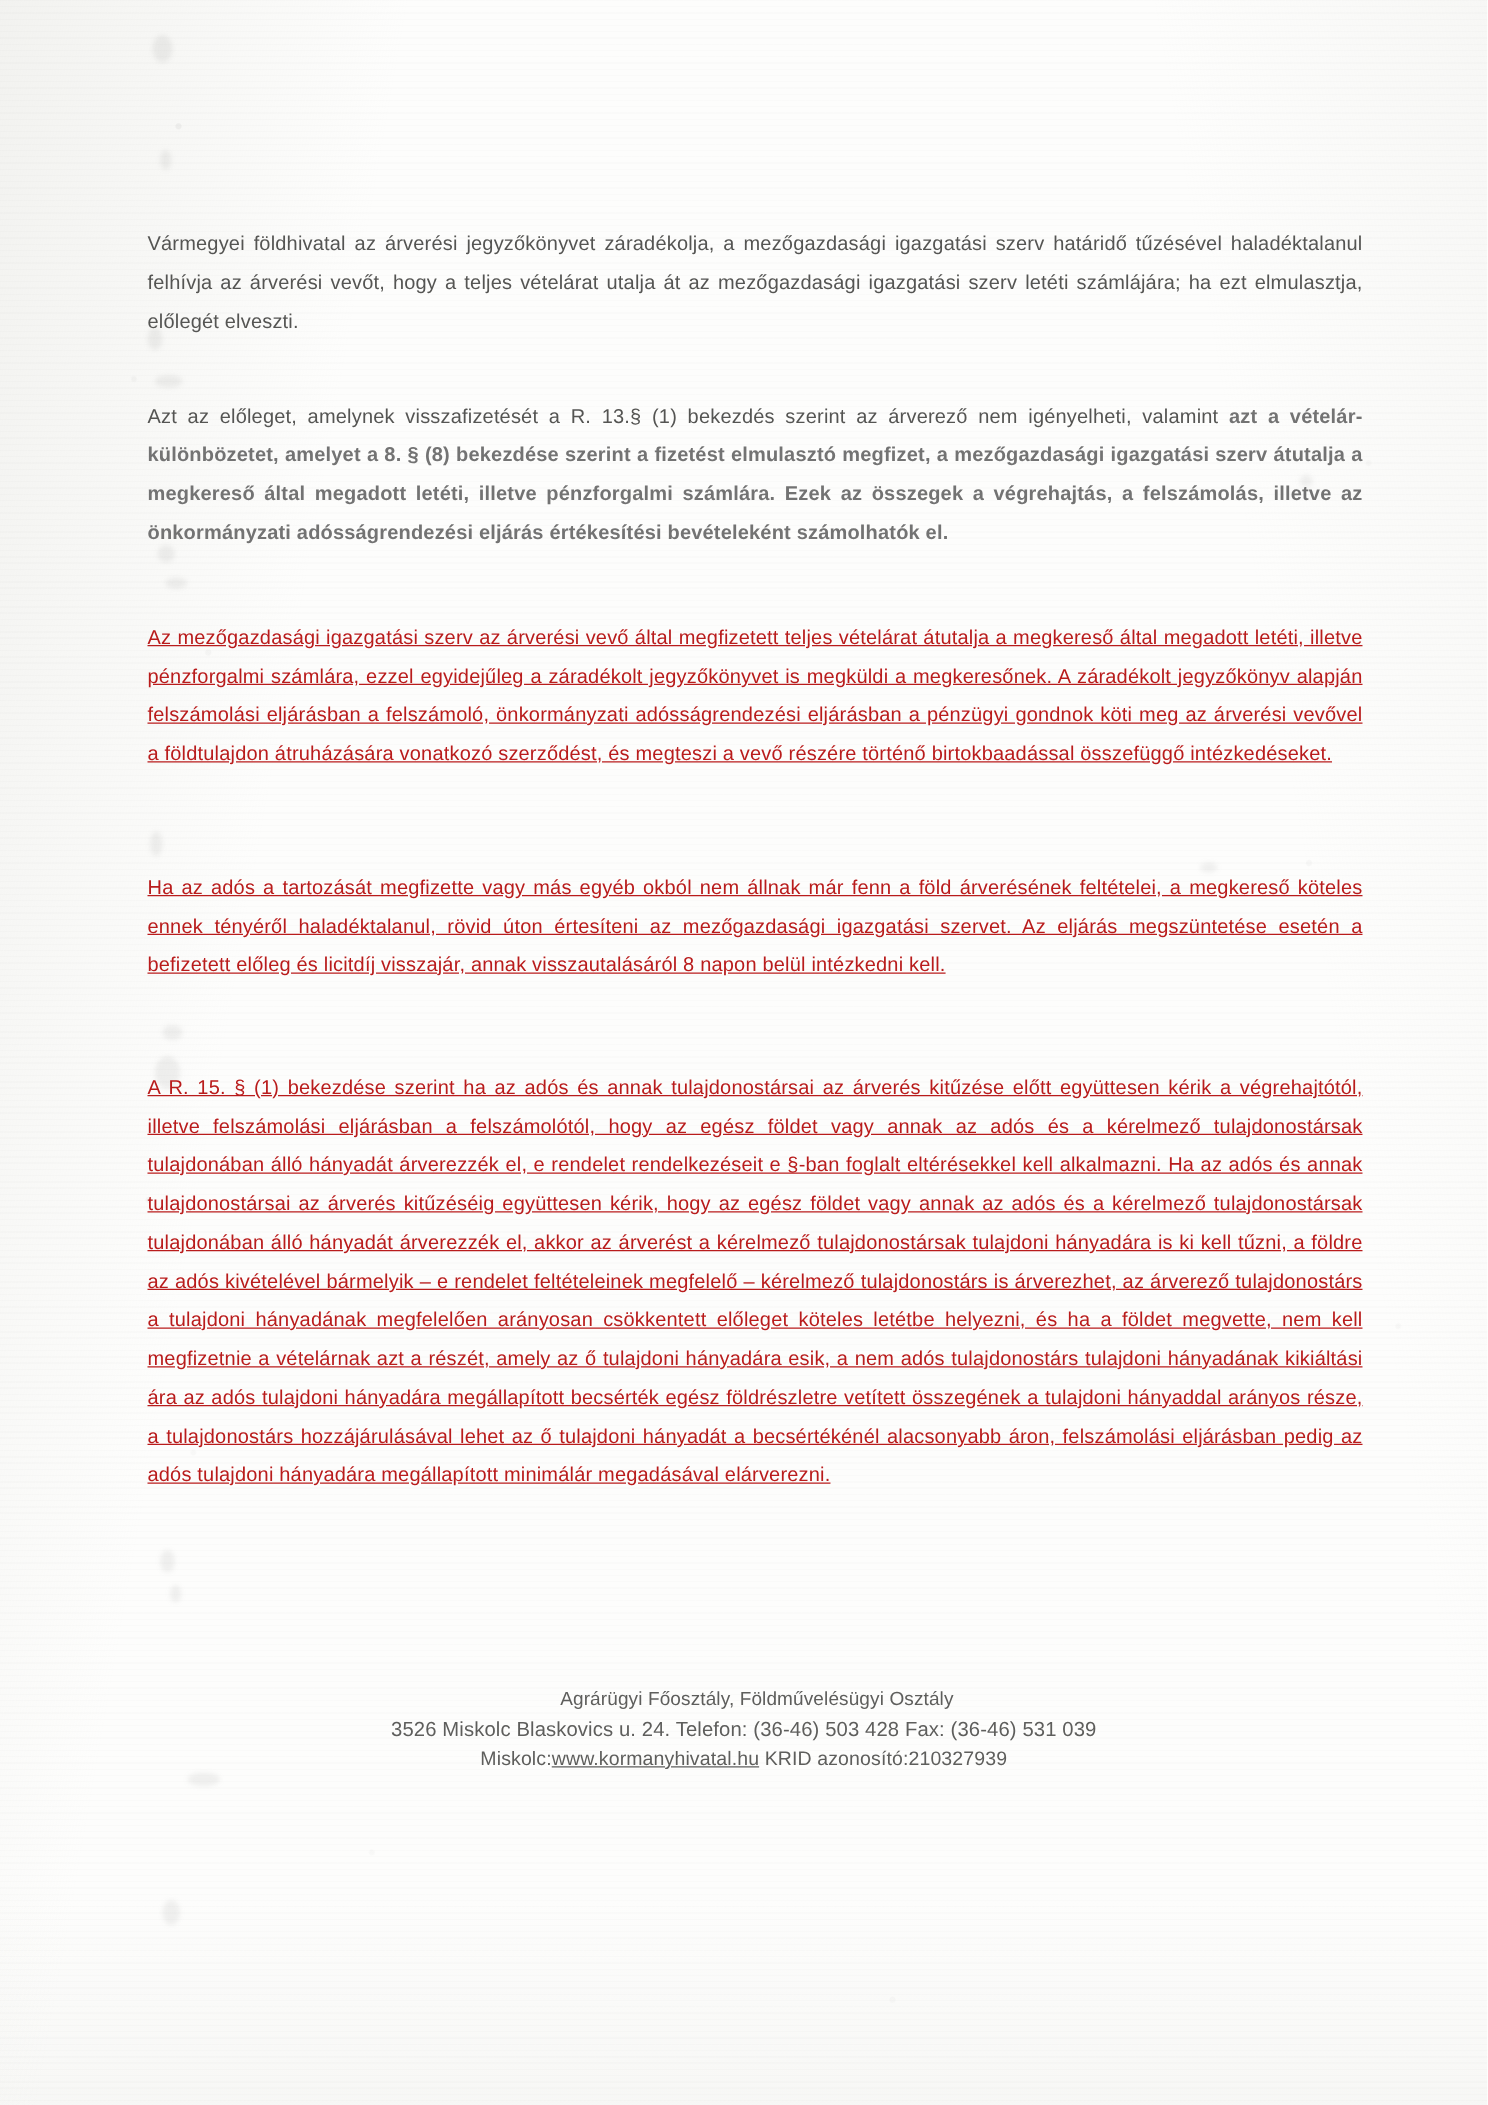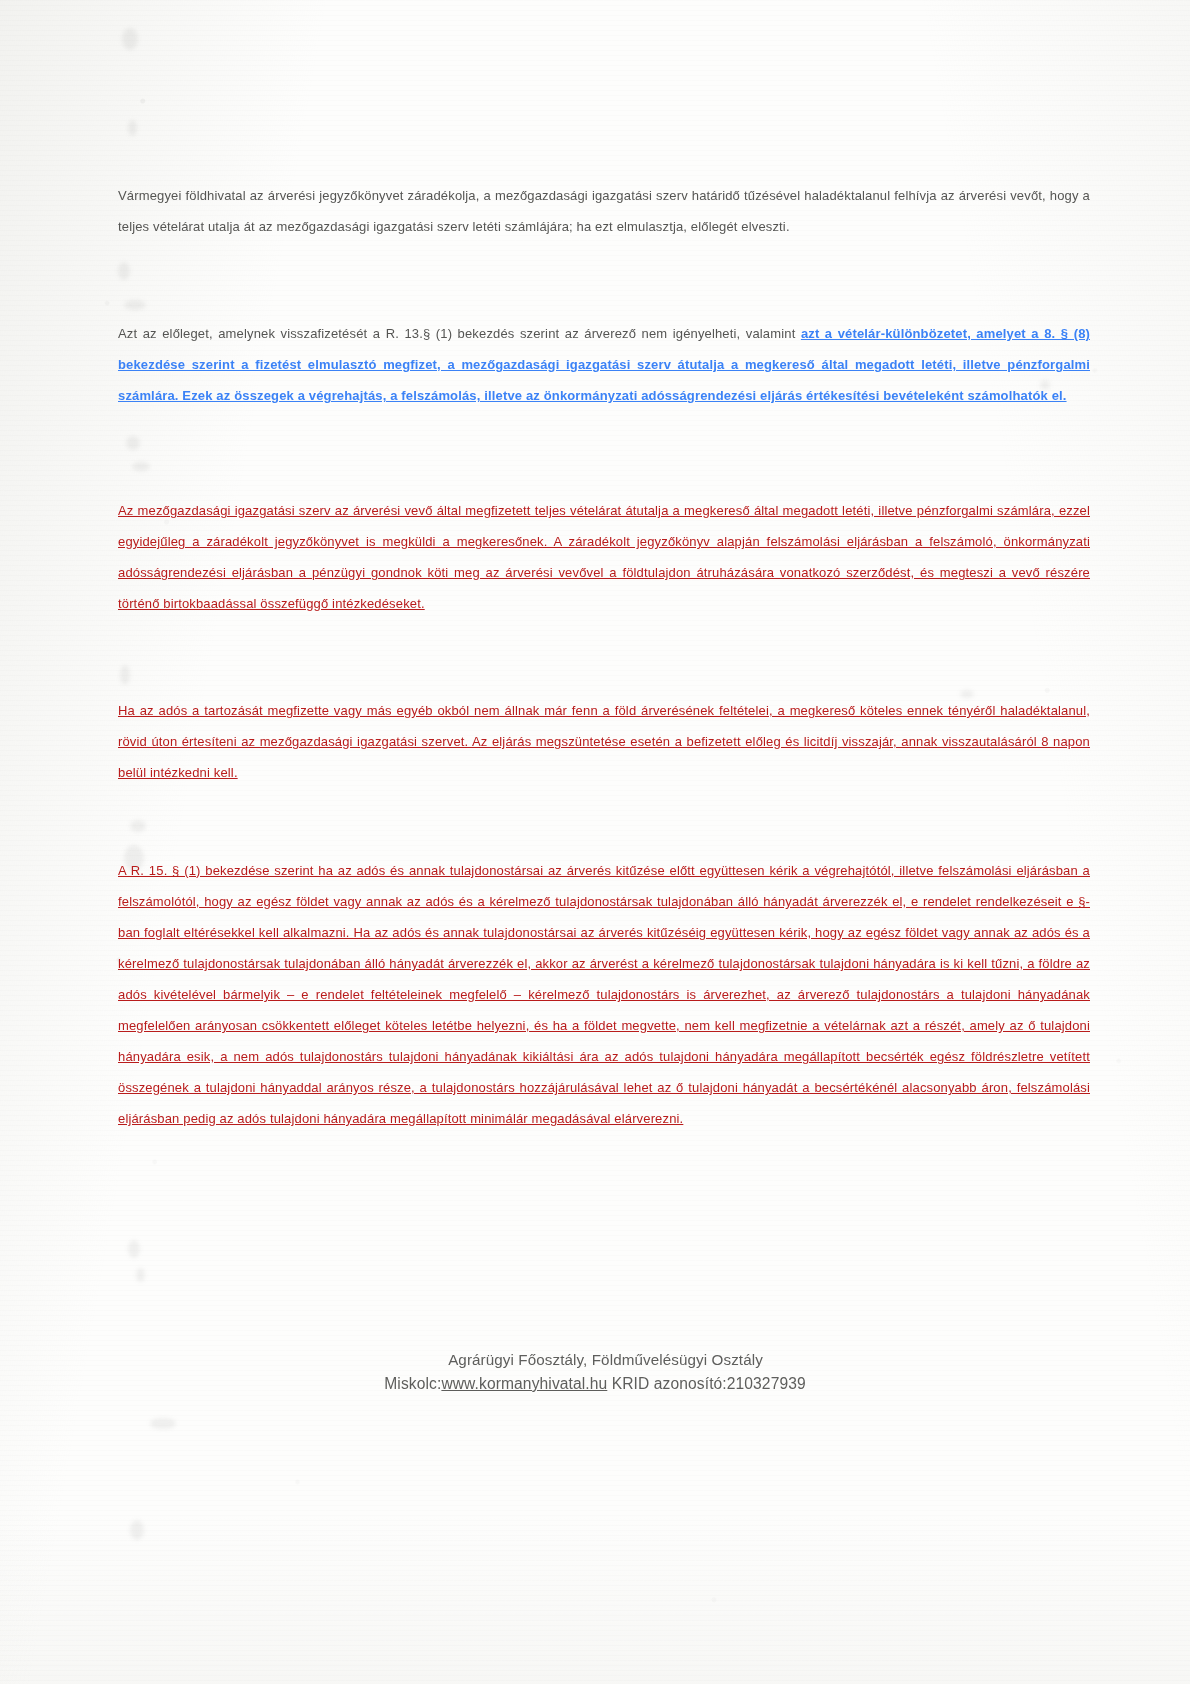--- a/index.html
+++ b/index.html
@@ -73,34 +73,33 @@
   .content {
     position: absolute;
     left: 118px;
     top: 0;
     width: 972px;
     z-index: 6;
   }
   p.para {
     margin: 0;
     text-align: justify;
-    font-size: 13px;
+    font-size: 16px;
     line-height: 31px;
     letter-spacing: 0.15px;
     color: #555553;
     font-weight: 400;
   }
   p.para.faded {
     color: #b91c1c;
     text-decoration: underline;
   }
   .b {
     font-weight: 700;
-    color: #3b82f6;
-    text-decoration: underline;
+    color: #737373;
   }
 
   .blk-1 { position: absolute; top: 180px;  width: 972px; }
   .blk-2 { position: absolute; top: 318px;  width: 972px; }
   .blk-3 { position: absolute; top: 495px;  width: 972px; }
   .blk-4 { position: absolute; top: 695px;  width: 972px; }
   .blk-5 { position: absolute; top: 855px;  width: 972px; }
 
   
   .footer {
@@ -166,18 +165,19 @@
     </div>
 
     <div class="blk-5">
       <p class="para faded">A R. 15. § (1) bekezdése szerint ha az adós és annak tulajdonostársai az árverés kitűzése előtt együttesen kérik a végrehajtótól, illetve felszámolási eljárásban a felszámolótól, hogy az egész földet vagy annak az adós és a kérelmező tulajdonostársak tulajdonában álló hányadát árverezzék el, e rendelet rendelkezéseit e §-ban foglalt eltérésekkel kell alkalmazni. Ha az adós és annak tulajdonostársai az árverés kitűzéséig együttesen kérik, hogy az egész földet vagy annak az adós és a kérelmező tulajdonostársak tulajdonában álló hányadát árverezzék el, akkor az árverést a kérelmező tulajdonostársak tulajdoni hányadára is ki kell tűzni, a földre az adós kivételével bármelyik – e rendelet feltételeinek megfelelő – kérelmező tulajdonostárs is árverezhet, az árverező tulajdonostárs a tulajdoni hányadának megfelelően arányosan csökkentett előleget köteles letétbe helyezni, és ha a földet megvette, nem kell megfizetnie a vételárnak azt a részét, amely az ő tulajdoni hányadára esik, a nem adós tulajdonostárs tulajdoni hányadának kikiáltási ára az adós tulajdoni hányadára megállapított becsérték egész földrészletre vetített összegének a tulajdoni hányaddal arányos része, a tulajdonostárs hozzájárulásával lehet az ő tulajdoni hányadát a becsértékénél alacsonyabb áron, felszámolási eljárásban pedig az adós tulajdoni hányadára megállapított minimálár megadásával elárverezni.</p>
     </div>
 
   </div>
 
   <div class="footer">
     <div class="fl l1">Agrárügyi Főosztály, Földművelésügyi Osztály</div>
+    <div class="fl l2">3526 Miskolc Blaskovics u. 24. Telefon: (36-46) 503 428 Fax: (36-46) 531 039</div>
     <div class="fl l3"><span>Miskolc:</span><span class="u">www.kormanyhivatal.hu</span><span> KRID azonosító:210327939</span></div>
   </div>
 
   <div class="scan-bands"></div>
   <div class="scan-noise"></div>
 </div>
 
 </body></html>

